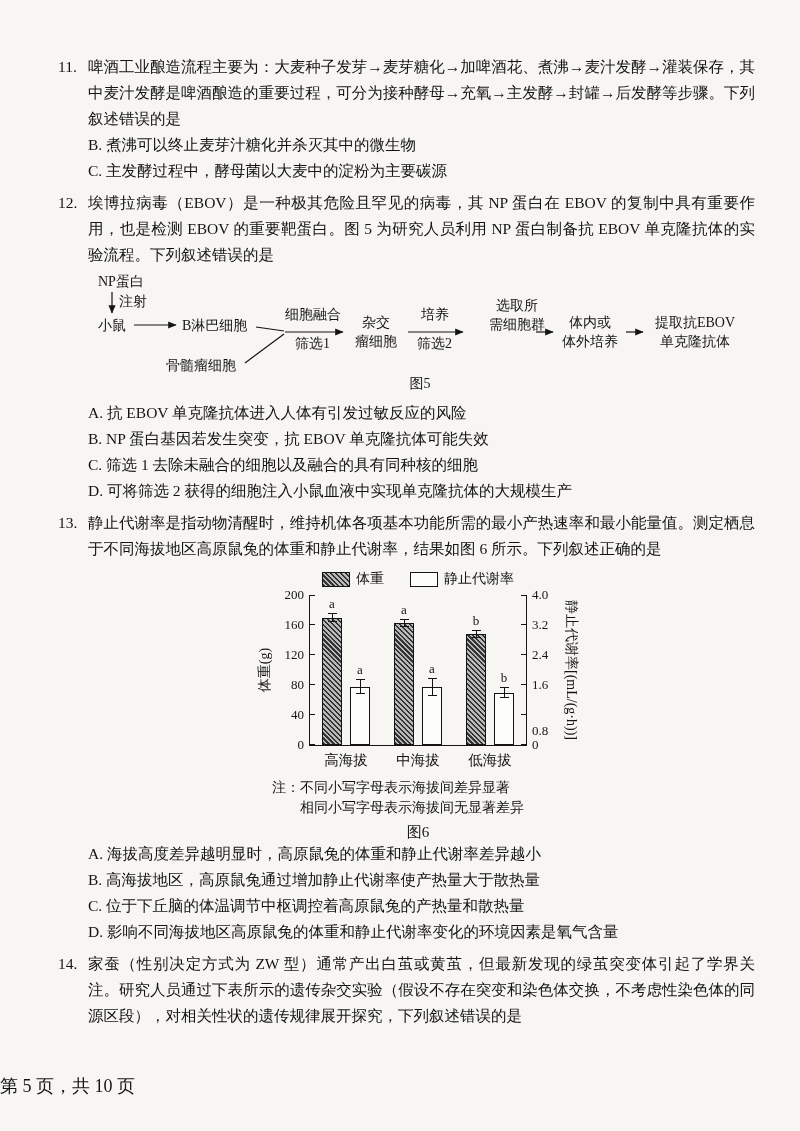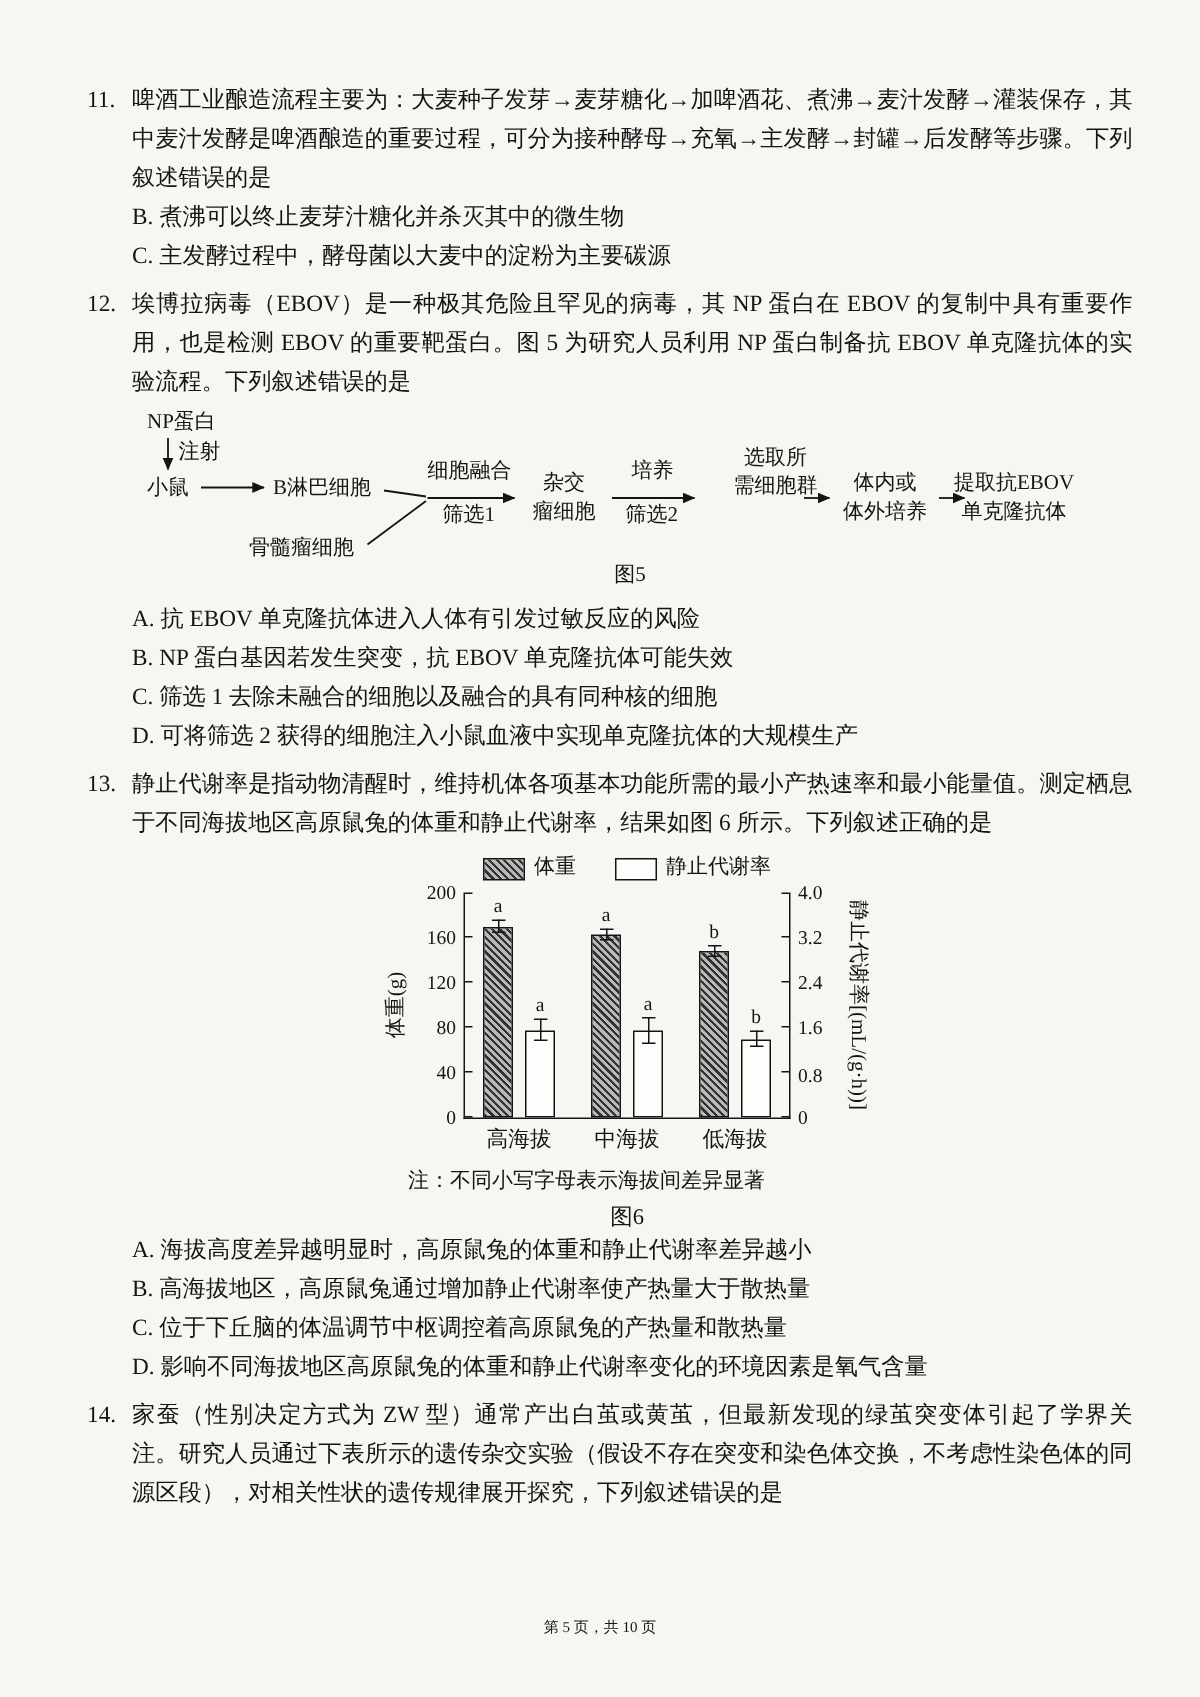--- a/index.html
+++ b/index.html
@@ -52,21 +52,21 @@
   .errbar::after{bottom:0;}
   .sig{position:absolute;transform:translateX(-50%);font-size:13px;line-height:13px;}
   .xlab{position:absolute;bottom:-24px;transform:translateX(-50%);white-space:nowrap;font-size:14.5px;}
   .tick{position:absolute;width:5px;height:1px;background:#141414;}
   .tick-l{left:0;}
   .tick-r{right:0;}
   .chart-note{margin:32px 0 0 34px;font-size:14px;line-height:20px;}
   .chart-note .note2{padding-left:28px;}
   .fig-caption{text-align:center;margin-top:5px;font-size:15px;}
 
-  .footer{position:absolute;left:0;right:0;bottom:32px;text-align:center;font-size:10px;}
+  .footer{position:absolute;left:0;right:0;bottom:32px;text-align:left;font-size:18px;}
 </style>
 </head>
 <body>
 
 <div class="page">
   <div class="content">
 
     <section class="question">
       <div class="q-row">
         <span class="q-num">11.</span>
@@ -114,21 +114,21 @@
             <span class="dg-t" style="left:331px;top:33px;">培养</span>
             <span class="dg-t" style="left:327px;top:62px;">筛选2</span>
             <div class="dg-st" style="left:378px;top:24px;width:64px;margin-left:17px;">
               <span>选取所</span>
               <span>需细胞群</span>
             </div>
             <div class="dg-st" style="left:468px;top:41px;width:64px;">
               <span>体内或</span>
               <span>体外培养</span>
             </div>
-            <div class="dg-st" style="left:537px;top:41px;width:98px;">
+            <div class="dg-st" style="left:556px;top:41px;width:98px;">
               <span>提取抗EBOV</span>
               <span>单克隆抗体</span>
             </div>
             <div class="dg-caption">图5</div>
           </div>
 
           <div class="option">A. 抗 EBOV 单克隆抗体进入人体有引发过敏反应的风险</div>
           <div class="option">B. NP 蛋白基因若发生突变，抗 EBOV 单克隆抗体可能失效</div>
           <div class="option">C. 筛选 1 去除未融合的细胞以及融合的具有同种核的细胞</div>
           <div class="option">D. 可将筛选 2 获得的细胞注入小鼠血液中实现单克隆抗体的大规模生产</div>
@@ -195,32 +195,33 @@
                   <div class="tick tick-l" style="bottom: 149px;"></div>
                   <div class="tick tick-r" style="bottom: 0px;"></div>
                   <div class="tick tick-r" style="bottom: 30px;"></div>
                   <div class="tick tick-r" style="bottom: 60px;"></div>
                   <div class="tick tick-r" style="bottom: 90px;"></div>
                   <div class="tick tick-r" style="bottom: 120px;"></div>
                   <div class="tick tick-r" style="bottom: 149px;"></div>
                 </div>
               <div class="ticks ticks-right">
                   <div class="tlab" style="bottom: -8px;">0</div>
-                  <div class="tlab" style="bottom: 20px;">0.8</div>
+                  <div class="tlab" style="bottom: 6px;">0.8</div>
                   <div class="tlab" style="bottom: 52px;">1.6</div>
                   <div class="tlab" style="bottom: 82px;">2.4</div>
                   <div class="tlab" style="bottom: 112px;">3.2</div>
                   <div class="tlab" style="bottom: 142px;">4.0</div>
                 </div>
               <div class="ylab ylab-r">
                 <span>静止代谢率[(mL/(g·h))]</span>
               </div>
             </div>
             <div class="chart-note">
               <div>注：不同小写字母表示海拔间差异显著</div>
+              <div class="note2">相同小写字母表示海拔间无显著差异</div>
             </div>
             <div class="fig-caption">图6</div>
           </div>
 
           <div class="option">A. 海拔高度差异越明显时，高原鼠兔的体重和静止代谢率差异越小</div>
           <div class="option">B. 高海拔地区，高原鼠兔通过增加静止代谢率使产热量大于散热量</div>
           <div class="option">C. 位于下丘脑的体温调节中枢调控着高原鼠兔的产热量和散热量</div>
           <div class="option">D. 影响不同海拔地区高原鼠兔的体重和静止代谢率变化的环境因素是氧气含量</div>
         </div>
       </div>

